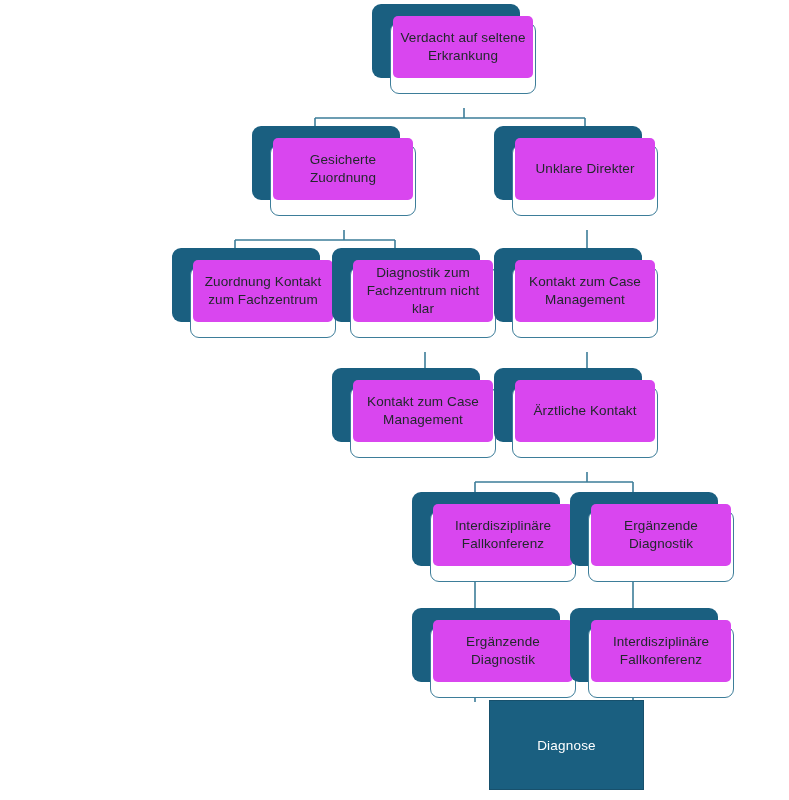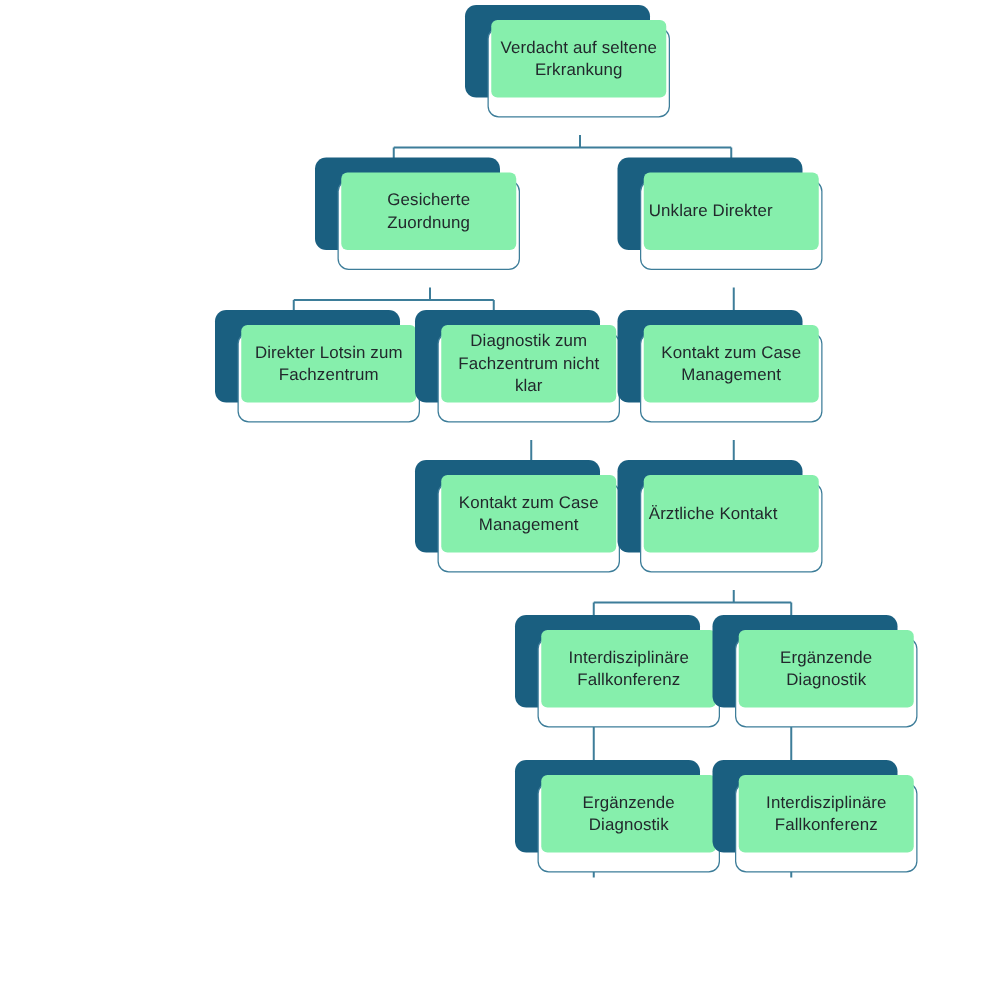--- a/index.html
+++ b/index.html
@@ -55,24 +55,25 @@
     border-radius: 9px;
     box-sizing: border-box;
   }
   
   .node .inner {
     position: absolute;
     left: 21px;
     top: 12px;
     width: 140px;
     height: 62px;
-    background: #86efac;
+    background: #d946ef;
     border-radius: 5px;
     display: flex;
     align-items: center;
+    justify-content: center;
     text-align: center;
     box-sizing: border-box;
     z-index: 3;
   }
   .node .label {
     font-size: 13.5px;
     line-height: 1.32;
     color: #22282c;
     letter-spacing: 0.1px;
     padding: 0 4px;
@@ -146,21 +147,21 @@
     <div class="card"></div>
     <div class="inner">
       <span class="label">Unklare Direkter</span>
     </div>
   </div>
 
   <div class="node" style="left:172px; top:248px;">
     <div class="plate"></div>
     <div class="card"></div>
     <div class="inner">
-      <span class="label">Direkter Lotsin zum Fachzentrum</span>
+      <span class="label">Zuordnung Kontakt zum Fachzentrum</span>
     </div>
   </div>
 
   <div class="node" style="left:332px; top:248px;">
     <div class="plate"></div>
     <div class="card"></div>
     <div class="inner">
       <span class="label">Diagnostik zum Fachzentrum nicht klar</span>
     </div>
   </div>
@@ -214,14 +215,17 @@
   </div>
 
   <div class="node" style="left:570px; top:608px;">
     <div class="plate"></div>
     <div class="card"></div>
     <div class="inner">
       <span class="label">Interdisziplinäre Fallkonferenz</span>
     </div>
   </div>
 
+  <div class="terminal" style="left:489px; top:700px; width:155px; height:90px;">
+    <span class="label">Diagnose</span>
+  </div>
 
 </div>
 
 </body></html>

